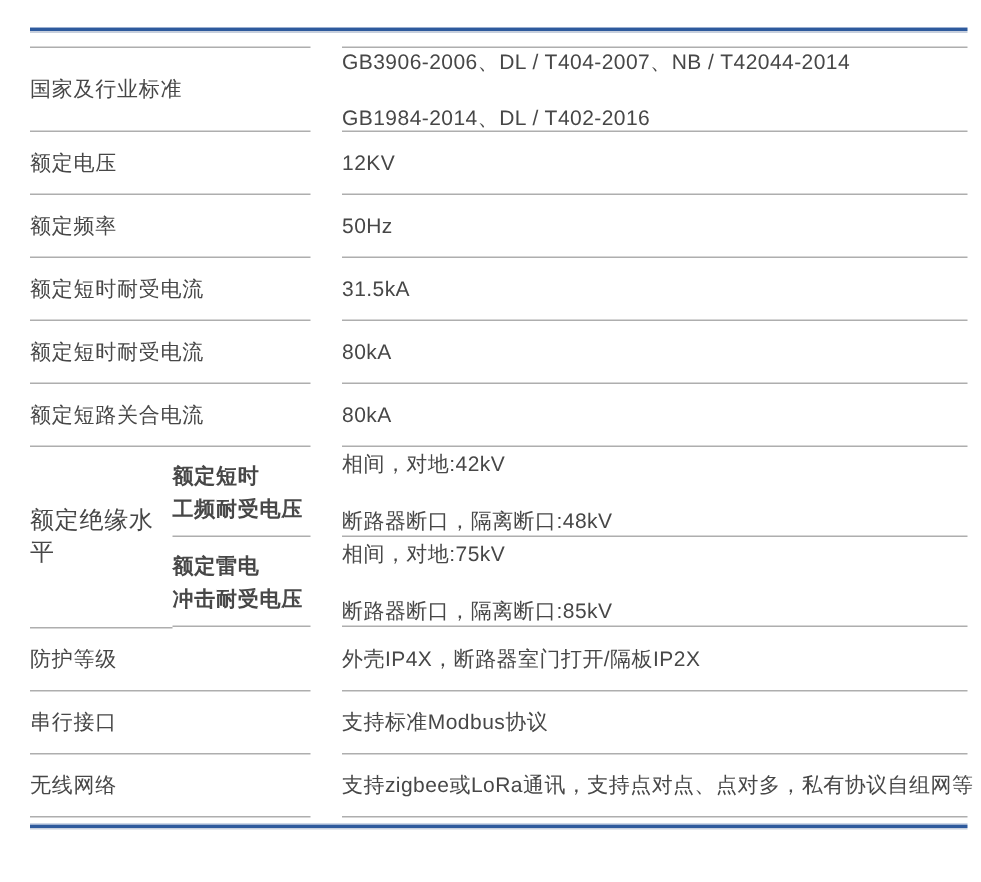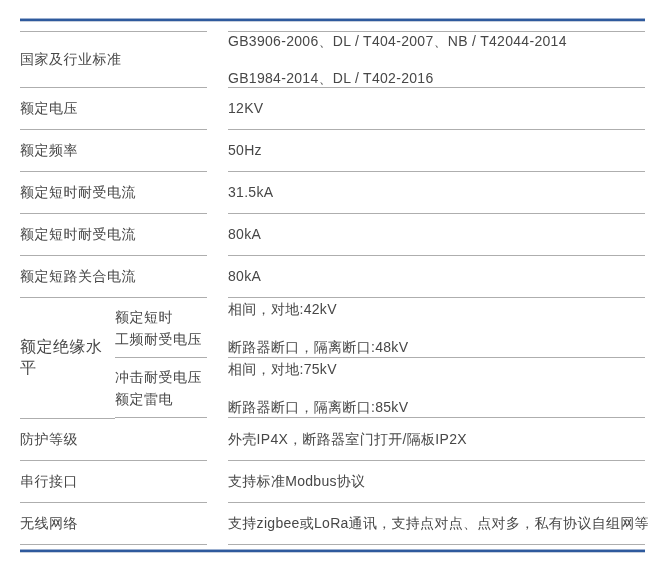--- a/index.html
+++ b/index.html
@@ -53,20 +53,21 @@
     border-bottom:1px solid var(--line);
     box-sizing:border-box;
   }
   .group-body{flex:1;min-width:0;display:flex;flex-direction:column;}
   .subrow{display:flex;height:60px;}
   .sublabel-cell{
     width:92px;margin-right:21px;flex:none;
     display:flex;flex-direction:column;justify-content:center;
     font-size:14px;letter-spacing:.5px;
     box-sizing:border-box;
+    font-weight:bold;
   }
   .sublabel-cell .line{display:block;white-space:nowrap;line-height:22px;}
   .subrow .sub-value{border-bottom:none;}
   .subrow.mid .sublabel-cell,.subrow.mid .sub-value{border-bottom:1px solid var(--line);}
   .subrow.last .sublabel-cell,.subrow.last .sub-value{border-bottom:1px solid var(--line);}
   .sub-value .line{line-height:24px;}
   .bottom-band{margin-top:4px;}
 </style>
 </head>
 <body>
@@ -131,22 +132,22 @@
             <span class="line">工频耐受电压</span>
           </div>
           <div class="value-cell sub-value">
             <span class="line">相间，对地:42kV</span>
             <span class="line">断路器断口，隔离断口:48kV</span>
           </div>
         </div>
 
         <div class="subrow last">
           <div class="sublabel-cell">
+            <span class="line">额定雷电</span>
             <span class="line">冲击耐受电压</span>
-            <span class="line">额定雷电</span>
           </div>
           <div class="value-cell sub-value">
             <span class="line">相间，对地:75kV</span>
             <span class="line">断路器断口，隔离断口:85kV</span>
           </div>
         </div>
 
       </div>
     </div>
 

